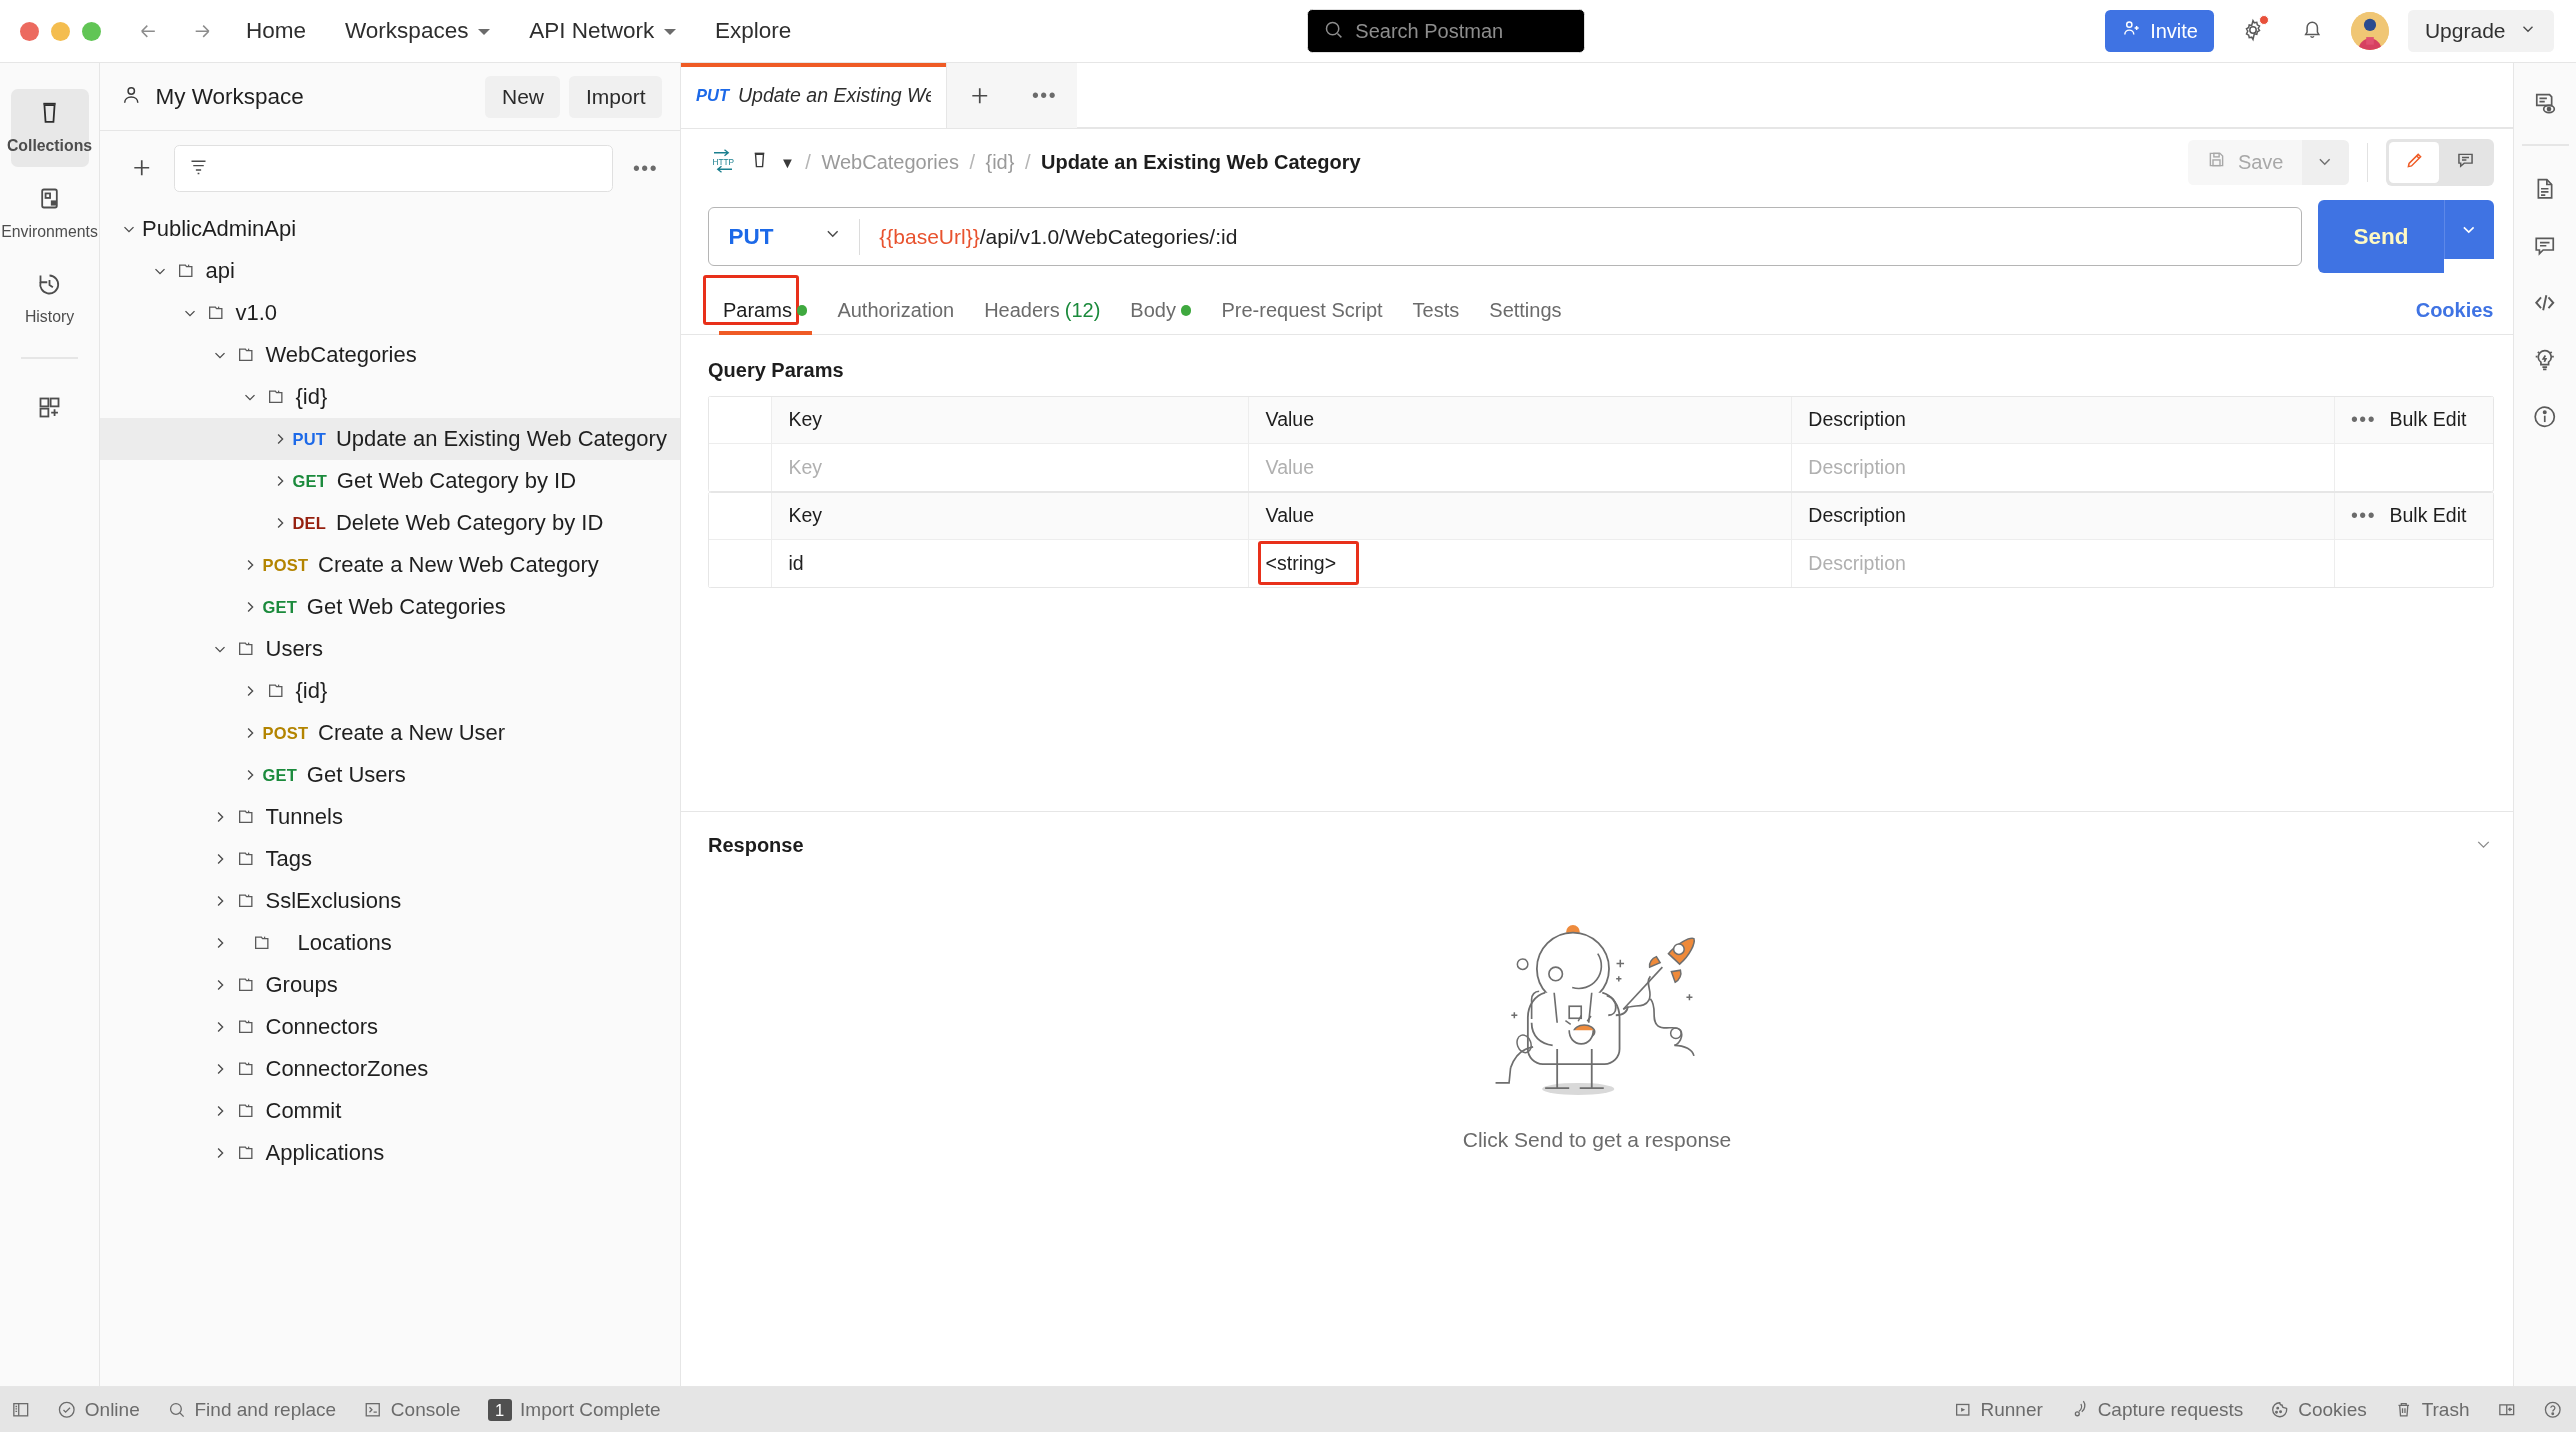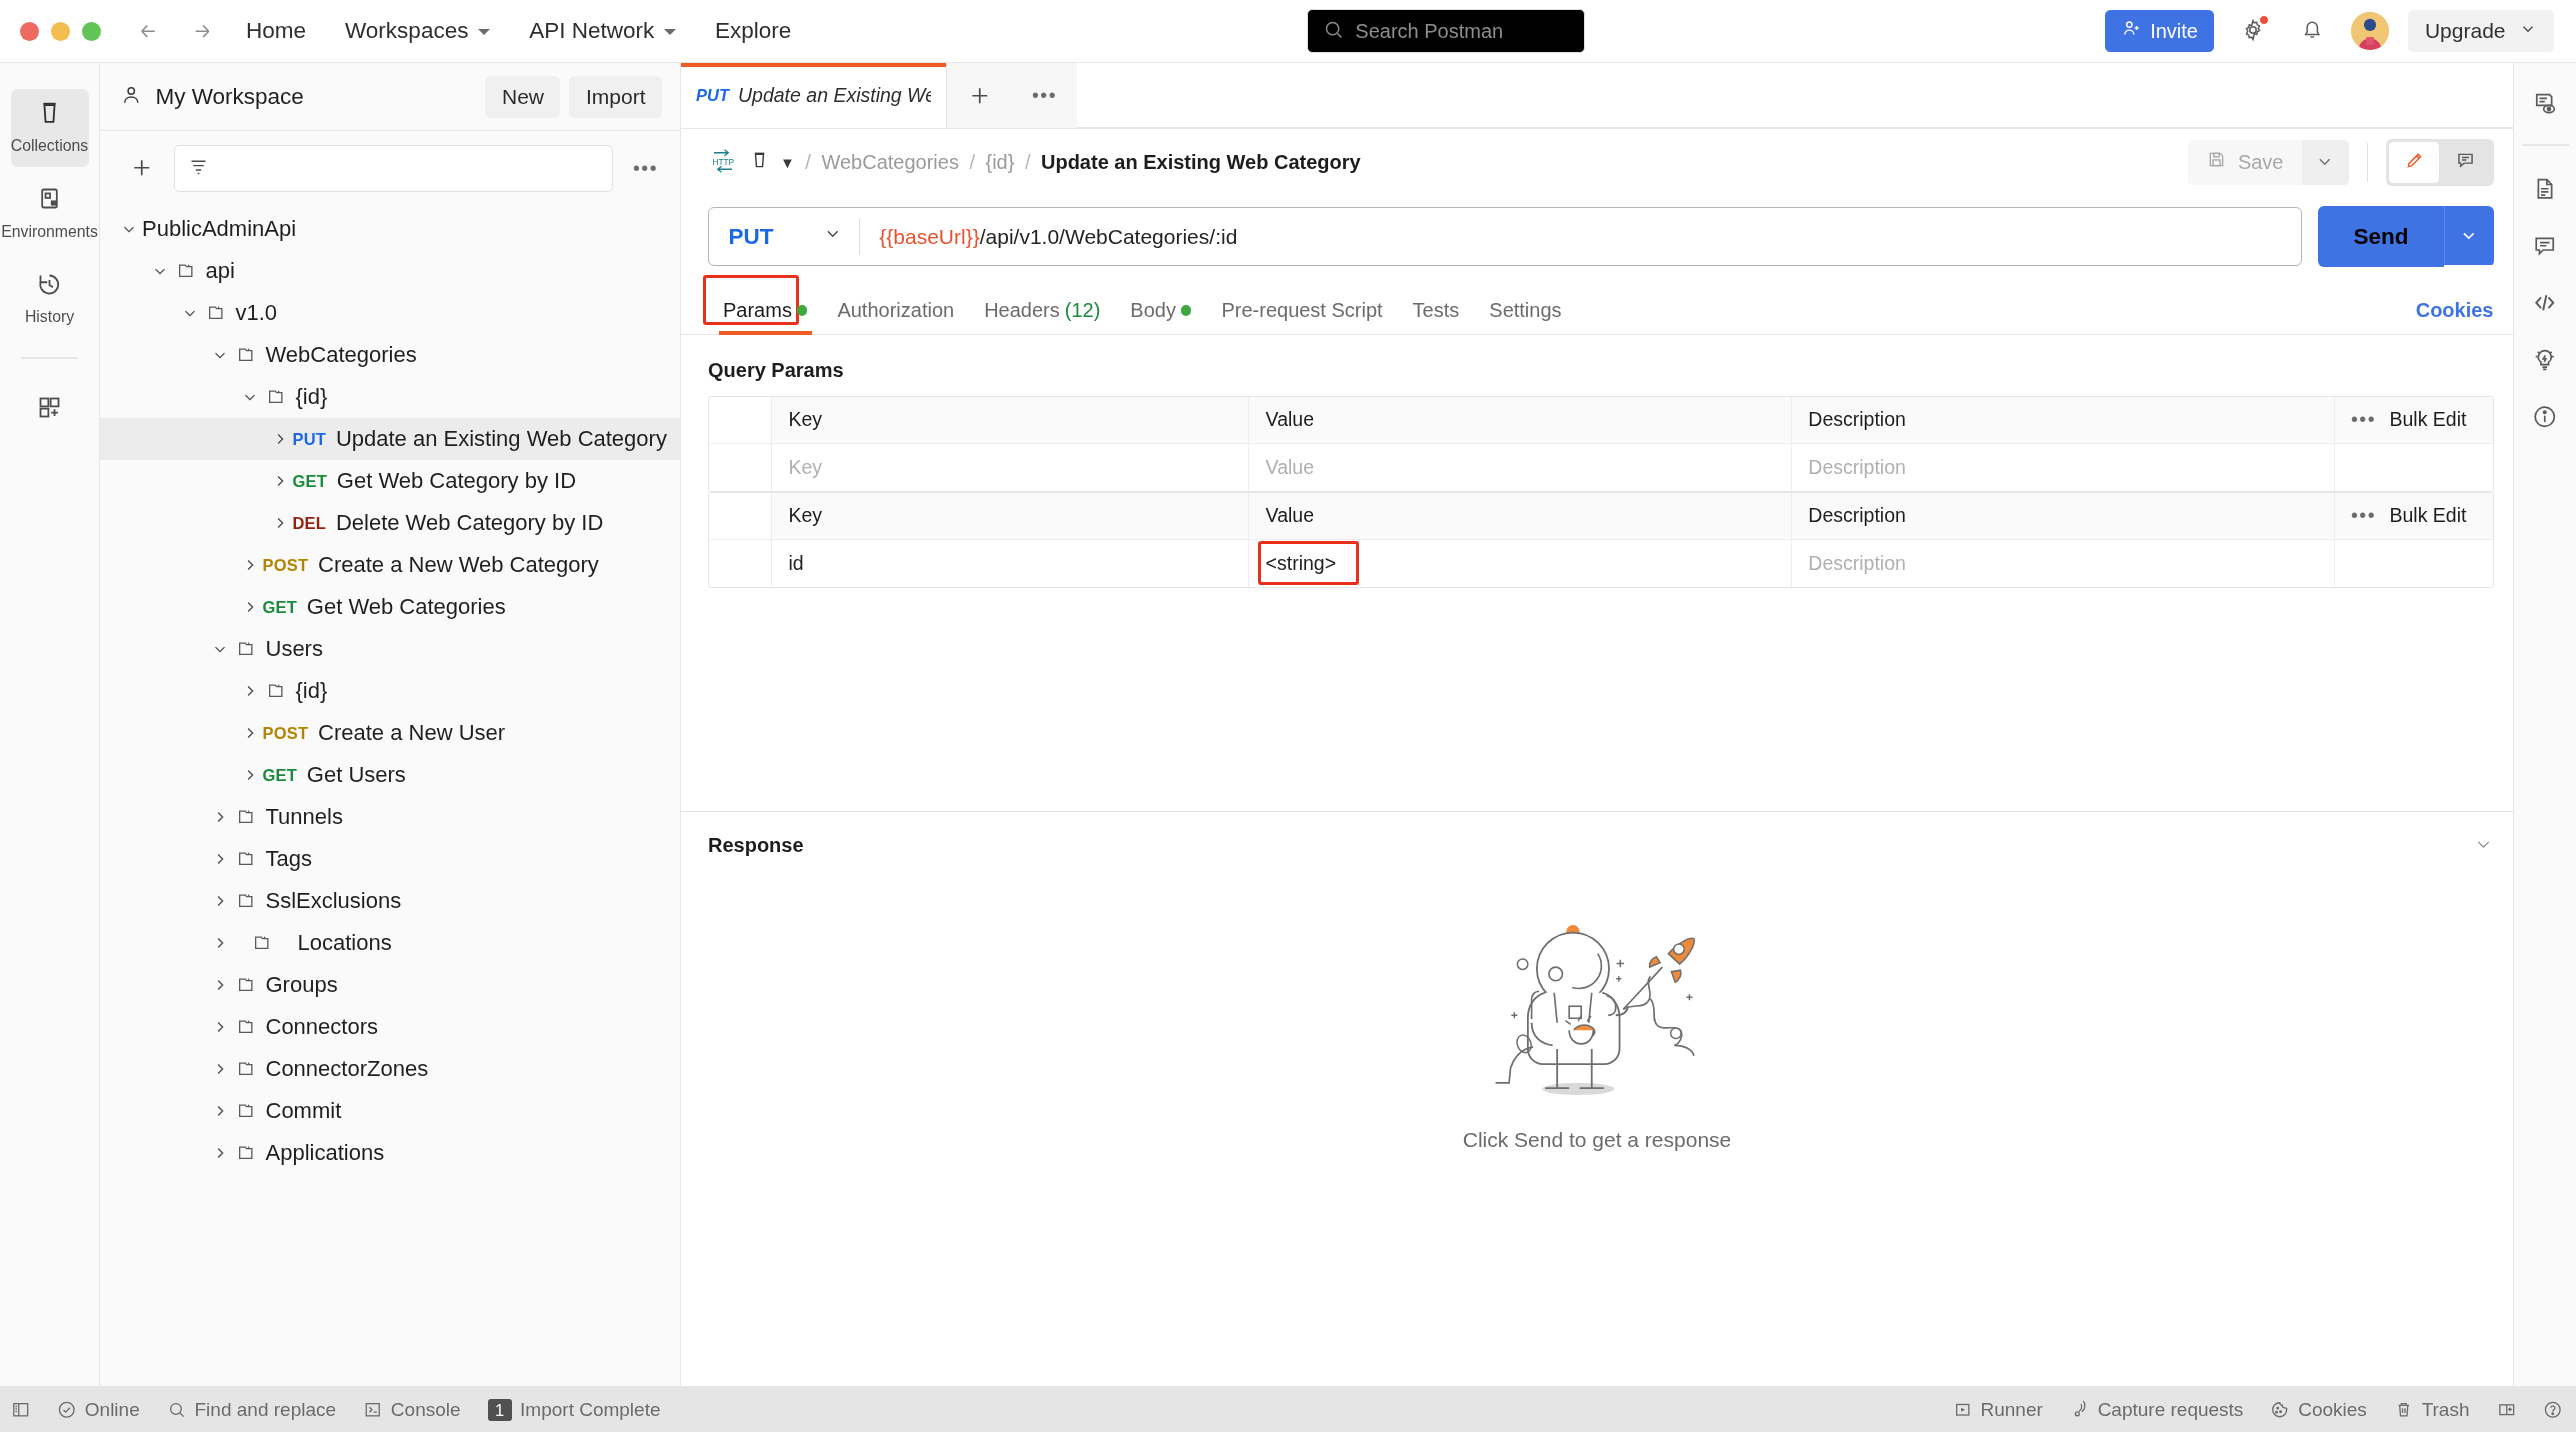--- a/index.html
+++ b/index.html
@@ -69,21 +69,21 @@
   .rail {
     width: 100px; flex: 0 0 100px; background: #fafafa;
     border-right: 0.8px solid #e6e6e6; padding-top: 25.5px;
     display: flex; flex-direction: column; align-items: center; gap: 7.5px;
   }
   .rail-item {
     width: 78px; height: 78px; border-radius: 6.8px; display: flex;
     flex-direction: column; align-items: center; justify-content: center; gap: 6.8px;
     color: #4d4d4d; font-size: 15.8px;
   }
-  .rail-item.active { background: #e8e8e8; }
+  .rail-item.active { background: #e8e8e8; font-weight: bold; }
   .rail-sep { width: 57px; height: 1.5px; background: #e6e6e6; margin: 12px 0 4.5px; }
 
   
   .sidebar {
     width: 581px; flex: 0 0 581px; background: #fafafa;
     border-right: 0.8px solid #e6e6e6; display: flex; flex-direction: column; min-height: 0;
   }
   .ws-head {
     height: 68px; flex: 0 0 68px; display: flex; align-items: center;
     padding: 0 18px 0 19.5px; gap: 13.5px; border-bottom: 0.8px solid #e6e6e6;
@@ -141,21 +141,21 @@
   .tg { width: 50px; height: 41px; border-radius: 4.5px; display:flex; align-items:center; justify-content:center; }
   .tg.on { background: #fff; }
 
   .urlrow { height: 83px; flex: 0 0 83px; display: flex; align-items: center; padding: 0 19.5px 0 27px; gap: 16.5px; }
   .urlbox { flex: 1; height: 59px; border: 0.8px solid #b5b5b5; border-radius: 6px; display: flex; align-items: center; }
   .methodsel { width: 150px; flex:0 0 150px; display: flex; align-items: center; justify-content: space-between; padding: 0 16.5px 0 19.5px; font-size: 22.5px; color: #1c69e8; font-weight: bold; }
   .urlsep { width: 0.8px; height: 36px; background: #dcdcdc; }
   .urltext { flex: 1; padding: 0 19.5px; font-size: 21px; color: #232323; white-space: nowrap; overflow:hidden;}
   .urlvar { color: #e8522e; }
   .send-grp { display: flex; border-radius: 6px; overflow: hidden; }
-  .send-btn { background: #3f73e3; color: #000000; font-size: 22.5px; font-weight: bold; height: 61px; padding: 0 35px; display: flex; align-items: center; }
+  .send-btn { background: #3f73e3; color: #fef9c3; font-size: 22.5px; font-weight: bold; height: 73px; padding: 0 35px; display: flex; align-items: center; }
   .send-caret { background: #3f73e3; width: 50px; height:59px; display:flex; align-items:center; justify-content:center; border-left: 0.8px solid #5d88e8; }
 
   .reqtabs { height: 57px; flex: 0 0 57px; display: flex; align-items: flex-end; padding: 0 19.5px 0 27px; border-bottom: 0.8px solid #e6e6e6; position: relative; }
   .rq { font-size: 20px; color: #6b6b6b; padding: 0 15px 12px; display: flex; align-items: center; gap: 5px; white-space: nowrap; position: relative; }
   .rq.active { color: #1d1d1d; }
   .rq.active::after { content:""; position:absolute; left:10.5px; right:10.5px; bottom:-0.8px; height:3.8px; background:#ef5b25; }
   .gdot { width: 10.5px; height: 10.5px; border-radius: 50%; background: #3fa93f; display:block; }
   .hcount { color: #1b8a3c; }
   .cookies-lnk { margin-left: auto; font-size: 20px; color: #3f73e3; font-weight: bold; padding-bottom: 12px; }
 

